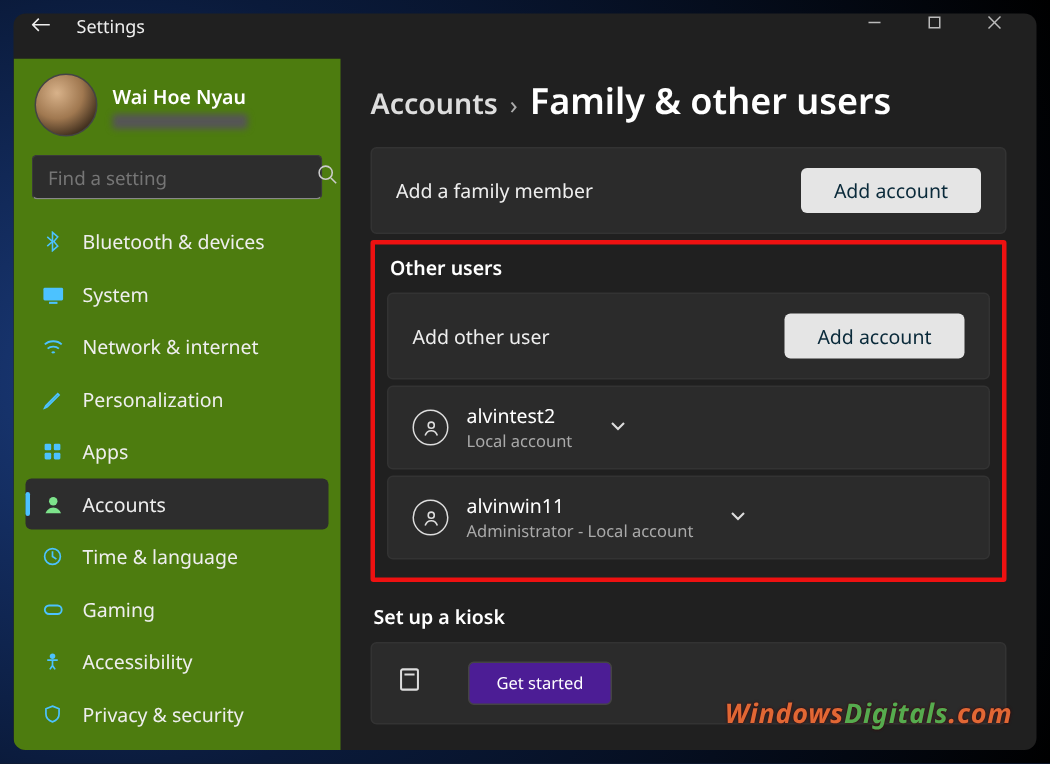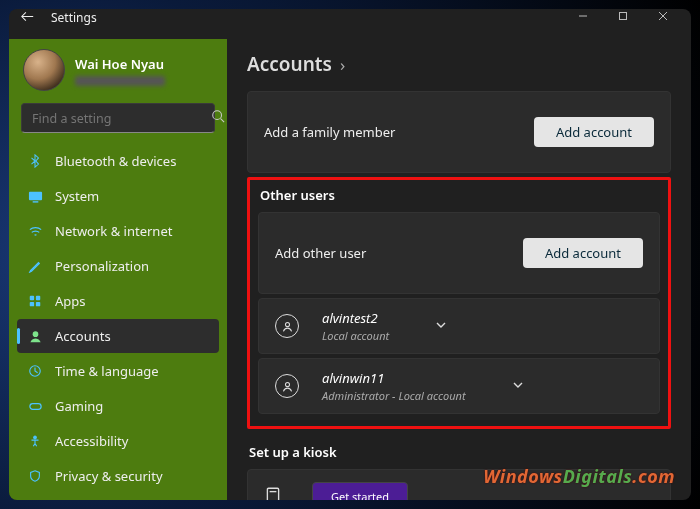--- a/index.html
+++ b/index.html
@@ -24,29 +24,29 @@
   .nav { flex:1; overflow:hidden;}
   .nav-item { display:flex; align-items:center; gap:12px; height:34px; padding:0 10px; margin:1px 2px; border-radius:4px; font-size:13px; color:#eee; position:relative;}
   .nav-item.active { background:#2d2d2d;}
   .nav-item.active::before { content:""; position:absolute; left:0; top:9px; bottom:9px; width:3px; background:#4cc2ff; border-radius:2px;}
   .nav-icon { width:16px; height:16px; display:flex; align-items:center; justify-content:center;}
   .main { flex:1; padding:6px 20px 0 20px; overflow:hidden;}
   .breadcrumb { display:flex; align-items:baseline; gap:8px; margin:6px 0 14px 0;}
   .breadcrumb .parent { font-size:19px; font-weight:600; color:#ddd;}
   .breadcrumb .sep { font-size:17px; color:#aaa;}
   .breadcrumb .current { font-size:24px; font-weight:600; color:#fff;}
-  .card { background:#2b2b2b; border:1px solid #333; border-radius:4px; padding:25px 16px; display:flex; align-items:center; margin-bottom:4px;}
+  .card { background:#2b2b2b; border:1px solid #333; border-radius:4px; padding:13px 16px; display:flex; align-items:center; margin-bottom:4px;}
   .card .label { font-size:13px; color:#eee;}
   .card .grow { flex:1;}
   .btn-accent { background:#e5e5e5; color:#0a2a3a; border:none; border-radius:4px; font-size:13px; padding:6px 22px; font-weight:400;}
   .btn-sec { background:#4c1d95; color:#fff; border:1px solid #444; border-radius:4px; font-size:11px; padding:6px 18px;}
   .section-title { font-size:13px; font-weight:600; margin:14px 0 8px 2px;}
   .group { border:3px solid #e11; border-radius:2px; padding:6px 8px 8px 8px; margin-top:4px;}
   .group .section-title { margin-top:0;}
-  .usercard { background:#2b2b2b; border:1px solid #333; border-radius:4px; padding:10px 16px; display:flex; align-items:center; margin-bottom:4px; gap:23px;font-style:italic;}
+  .usercard { background:#2b2b2b; border:1px solid #333; border-radius:4px; padding:10px 16px; display:flex; align-items:center; margin-bottom:4px; gap:12px;}
   .uicon { width:24px; height:24px; border:1.5px solid #ddd; border-radius:50%; display:flex; align-items:center; justify-content:center;}
   .uicon svg { width:13px; height:13px;}
   .uinfo .uname { font-size:13px; color:#fff;}
   .uinfo .utype { font-size:11px; color:#aaa; margin-top:1px;}
   .chev { color:#ddd; font-size:13px;}
   .kiosk { background:#2b2b2b; border:1px solid #333; border-radius:4px; padding:12px 16px; display:flex; align-items:center; gap:14px;}
   .kicon { width:20px; font-size:15px; color:#ddd;}
   .kiosk .kinfo .t { font-size:13px;}
   .kiosk .kinfo .d { font-size:11px; color:#aaa; margin-top:1px; max-width:250px;}
   .watermark { position:absolute; right:16px; bottom:12px; font-size:18px; font-weight:700; font-style:italic; color:rgba(255,120,60,.85); text-shadow:0 0 2px #400; letter-spacing:.5px; pointer-events:none;}
@@ -185,20 +185,21 @@
               <span>Privacy &amp; security</span>
             </div>
         <div class="nav-item"></div>
       </div>
     </div>
 
     <div class="main">
       <div class="breadcrumb">
         <span class="parent">Accounts</span>
         <span class="sep">›</span>
+        <span class="current">Family &amp; other users</span>
       </div>
 
       <div class="card">
         <span class="label">Add a family member</span>
         <span class="grow"></span>
         <button class="btn-accent">Add account</button>
       </div>
 
       <div class="group">
         <div class="section-title">Other users</div>

